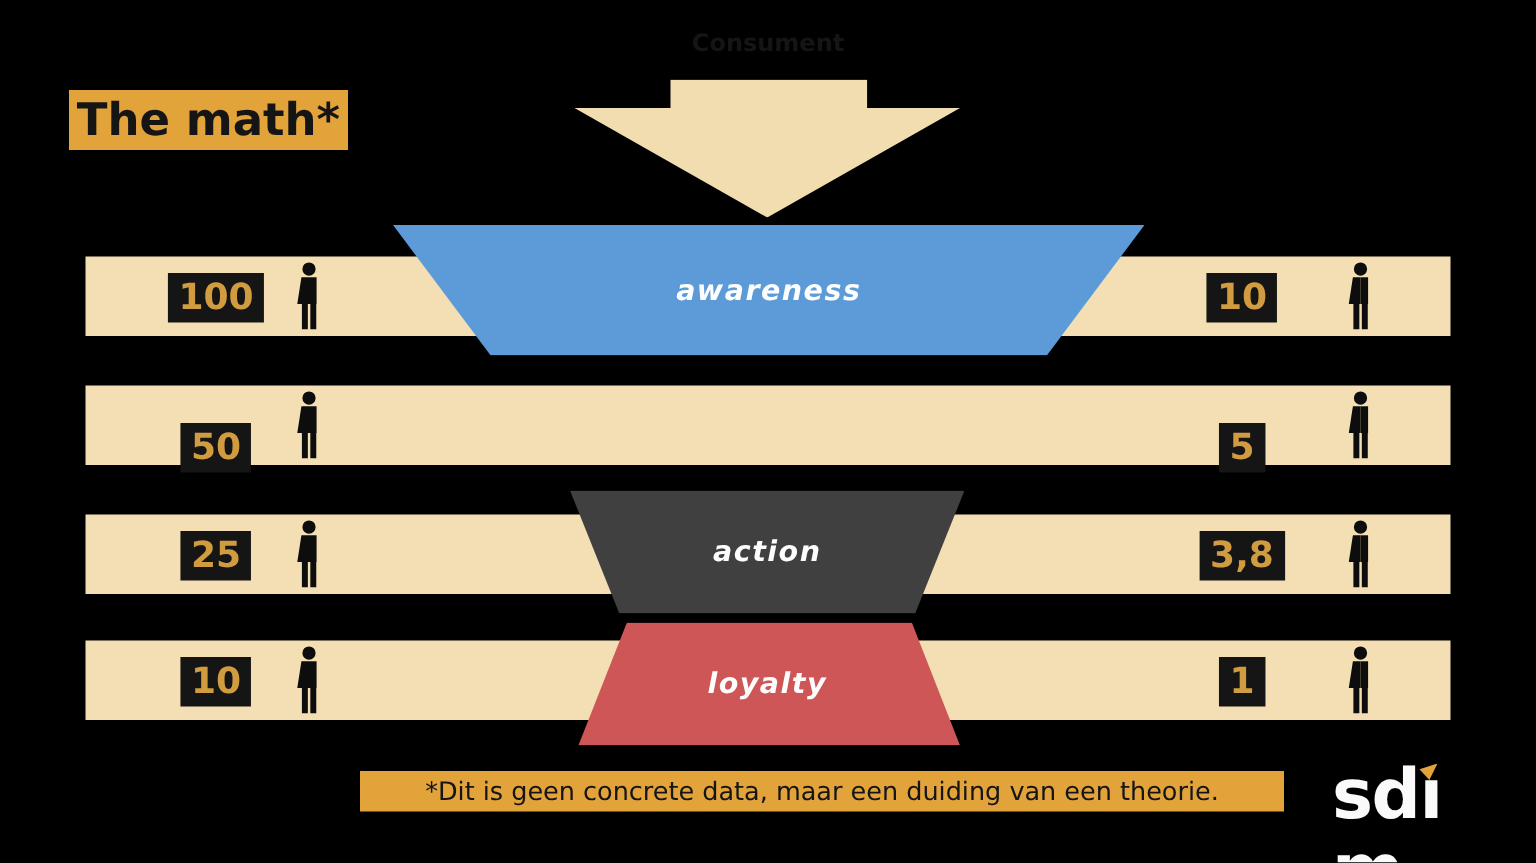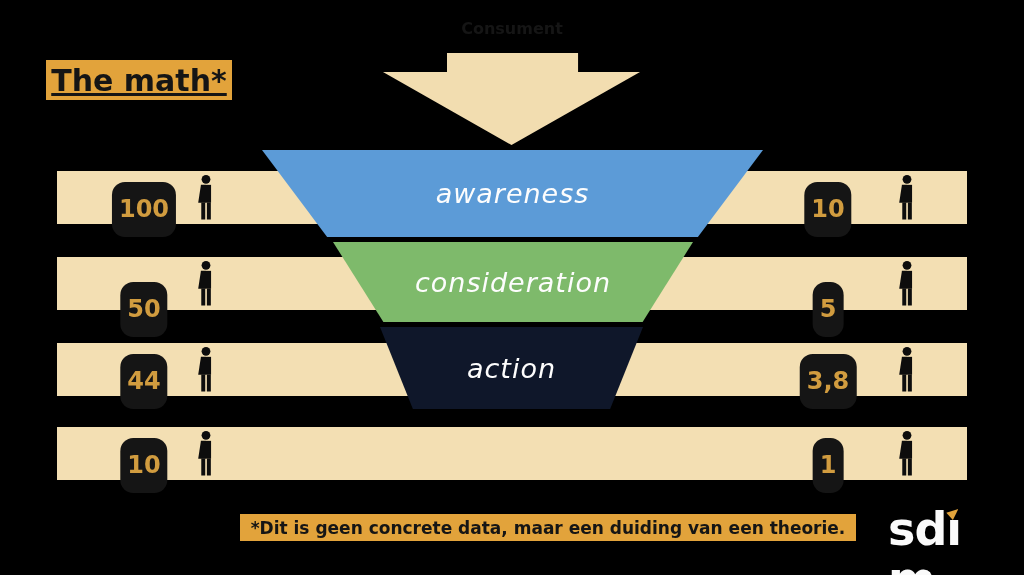--- a/index.html
+++ b/index.html
@@ -5,62 +5,62 @@
   html,body{margin:0;padding:0;background:#000;}
   .stage{
     position:relative;width:1024px;height:575px;background:#000;overflow:hidden;
     font-family:"DejaVu Sans","Liberation Sans",sans-serif;
   }
   
   .title-box{
     position:absolute;left:46px;top:60px;width:186px;height:40px;
     background:#E2A33B;display:flex;align-items:center;justify-content:center;
   }
-  .title-box span{font-size:30px;font-weight:bold;color:#151515;letter-spacing:0px;text-decoration:underline;}
+  .title-box span{font-size:30px;font-weight:bold;color:#151515;letter-spacing:0px;}
   
   .arrow{
     position:absolute;left:383px;top:53px;width:257px;height:92px;background:#F2DDB0;
     clip-path:polygon(24.9% 0,75.9% 0,75.9% 20.7%,100% 20.7%,50% 100%,0 20.7%,24.9% 20.7%);
   }
   .arrow-label{
     position:absolute;left:0;top:19px;width:100%;text-align:center;
     font-size:16px;font-weight:bold;color:#151515;
   }
   
   .band{position:absolute;left:57px;width:910px;height:53px;background:#F3DFB3;}
   .band.r1{top:171px}.band.r2{top:257px}.band.r3{top:343px}.band.r4{top:427px}
   
   .seg{position:absolute;display:flex;align-items:center;justify-content:center;}
-  .seg span{font-size:27px;font-weight:normal;font-style:italic;color:#FDFDFD;letter-spacing:1px;}
+  .seg span{font-size:19px;font-weight:bold;font-style:italic;color:#FDFDFD;letter-spacing:1px;}
   .seg.awareness{left:262px;top:150px;width:501px;height:87px;background:#5C9BD7;
     clip-path:polygon(0 0,100% 0,87% 100%,13% 100%);}
   .seg.consideration{left:333px;top:242px;width:360px;height:80px;background:#7EBA6B;
     clip-path:polygon(0 0,100% 0,86% 100%,14% 100%);}
-  .seg.action{left:380px;top:327px;width:263px;height:82px;background:#0f172a;
+  .seg.action{left:380px;top:327px;width:263px;height:82px;background:#404040;
     clip-path:polygon(0 0,100% 0,87.5% 100%,12.5% 100%);}
   .seg.loyalty{left:383px;top:415px;width:257px;height:82px;background:#CE5656;
     clip-path:polygon(13.6% 0,87.5% 0,100% 100%,1% 100%);}
   
   .chip{
     position:absolute;transform:translateX(-50%);
     background:#151515;color:#D19C3F;font-size:24px;font-weight:bold;
-    height:31px;line-height:31px;padding:12px 7px;white-space:nowrap;border-radius:13px;
+    height:31px;line-height:31px;padding:1px 7px;white-space:nowrap;
   }
   .chip.col-left{left:144px}.chip.col-right{left:828px}
   .chip.cr1{top:182px}.chip.cr2{top:282px}.chip.cr3{top:354px}.chip.cr4{top:438px}
   
   .person{position:absolute;width:22px;height:47px;}
   .person.icon-left{left:195px}.person.icon-right{left:896px}
   .person.pr1{top:174px}.person.pr2{top:260px}.person.pr3{top:346px}.person.pr4{top:430px}
   
   .footnote-box{
     position:absolute;left:240px;top:514px;width:616px;height:27px;background:#E2A33B;
     display:flex;align-items:center;justify-content:center;
   }
-  .footnote-box span{font-size:17px;font-weight:bold;color:#151515;white-space:nowrap;}
+  .footnote-box span{font-size:17px;font-weight:normal;color:#151515;white-space:nowrap;}
   
   .logo{
     position:absolute;left:888px;top:504px;height:50px;
     font-size:46px;font-weight:bold;color:#FAFAFA;letter-spacing:-1px;line-height:50px;
   }
   .logo .logo-i{position:relative;display:inline-block;}
   .logo-tri{
     position:absolute;left:0px;top:5px;width:12px;height:11px;background:#E2A33B;
     clip-path:polygon(0 35%,100% 0,55% 100%);
   }
@@ -78,30 +78,30 @@
   <div class="arrow-label">Consument</div>
 
   <div class="band r1"></div>
   <div class="band r2"></div>
   <div class="band r3"></div>
   <div class="band r4"></div>
 
   <div class="seg awareness">
     <span>awareness</span>
   </div>
-  <div class="seg consideration">
-    <span>consideration</span>
-  </div>
   <div class="seg action">
     <span>action</span>
+  </div>
+  <div class="seg loyalty">
+    <span>loyalty</span>
   </div>
 
   <div class="chip col-left cr1">100</div>
   <div class="chip col-left cr2">50</div>
-  <div class="chip col-left cr3">44</div>
+  <div class="chip col-left cr3">25</div>
   <div class="chip col-left cr4">10</div>
 
   <div class="chip col-right cr1">10</div>
   <div class="chip col-right cr2">5</div>
   <div class="chip col-right cr3">3,8</div>
   <div class="chip col-right cr4">1</div>
 
   <svg class="person icon-left pr1" viewBox="0 0 20 42">
     <circle cx="10" cy="4.5" r="4" fill="#0D0D0D"></circle>
     <rect x="10" y="9.5" width="4.6" height="16.2" fill="#0D0D0D"></rect>

